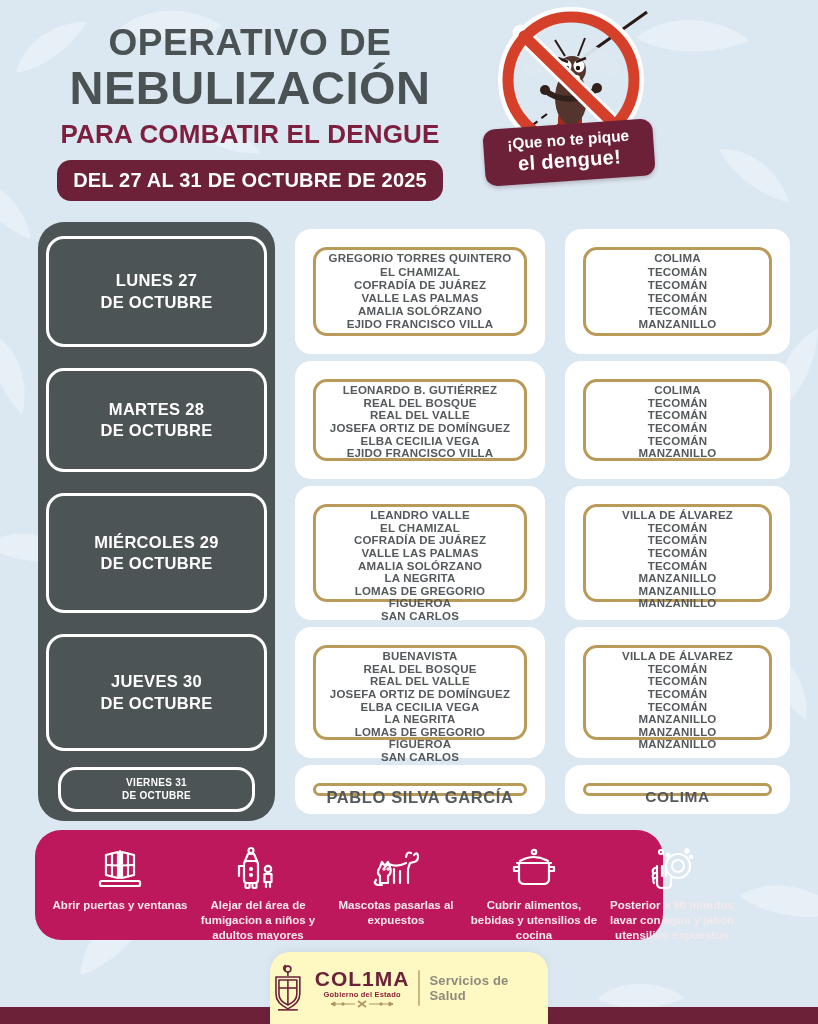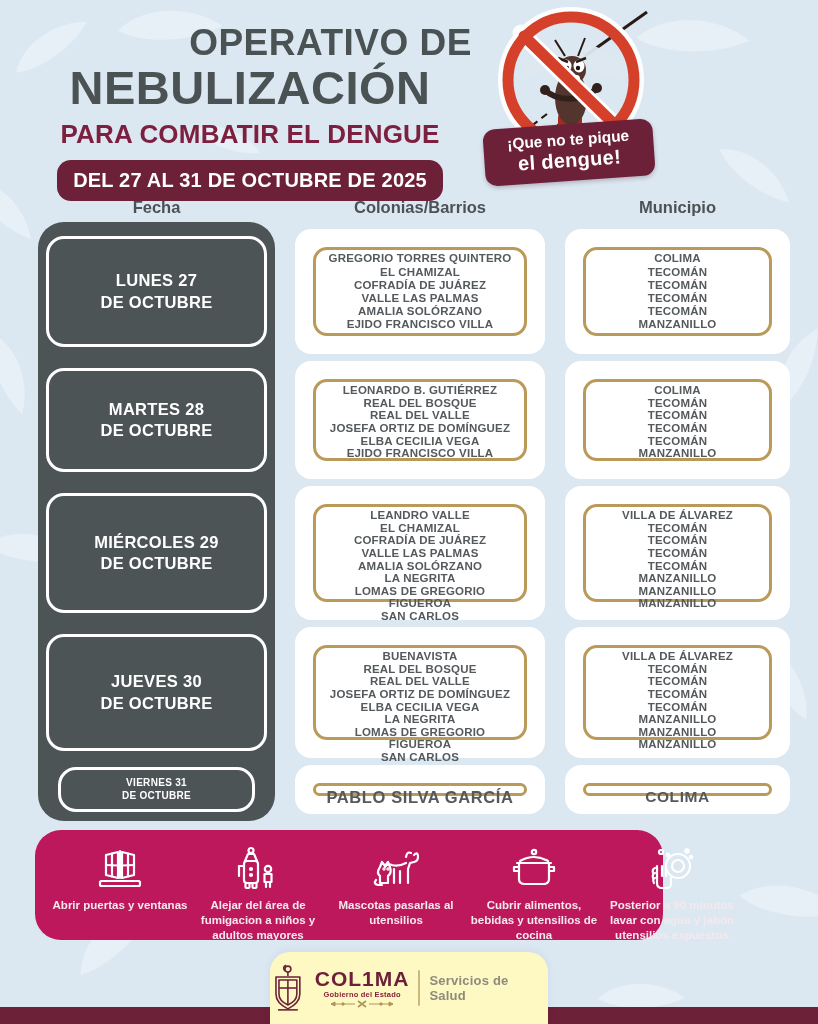--- a/index.html
+++ b/index.html
@@ -2,21 +2,21 @@
 <html><head>
 <meta charset="utf-8">
 <style>
   html,body{margin:0;padding:0;}
   body{font-family:"Liberation Sans",sans-serif;}
   .page{position:relative;width:818px;height:1024px;overflow:hidden;background:#dbe7f1;}
   .bg-pattern{position:absolute;left:0;top:0;width:818px;height:1024px;z-index:0;}
 
   
   .title-block{position:absolute;left:28px;top:24px;width:444px;text-align:center;z-index:2;}
-  .title-l1{font-size:37px;font-weight:800;color:#4b5254;letter-spacing:.5px;line-height:1.05;text-align:right;}
+  .title-l1{font-size:37px;font-weight:800;color:#4b5254;letter-spacing:.5px;line-height:1.05;}
   .title-l2{font-size:47px;font-weight:800;color:#4b5254;letter-spacing:.5px;line-height:1.05;}
   .subtitle{margin-top:7px;font-size:26px;font-weight:800;color:#7d2040;letter-spacing:.2px;}
   .date-badge{display:inline-block;margin-top:10px;background:#6d2139;color:#fff;
     font-size:20px;font-weight:800;padding:9px 16px;border-radius:14px;letter-spacing:.2px;}
 
   .sign-wrap{position:absolute;left:480px;top:0;width:190px;height:200px;z-index:2;}
   .no-mosquito-svg{position:absolute;left:5px;top:4px;}
   .sting-badge{position:absolute;left:4px;top:124px;width:162px;background:#6d2139;color:#fff;
     border-radius:12px;text-align:center;padding:7px 4px 9px;transform:rotate(-4deg);
     box-shadow:0 2px 4px rgba(60,20,35,.25);}
@@ -133,25 +133,20 @@
       <line x1="36" y1="29" x2="134" y2="125" stroke="#fdfdfd" stroke-width="17" stroke-linecap="round"></line>
       <circle cx="86" cy="76" r="63" fill="none" stroke="#d4402a" stroke-width="11"></circle>
       <line x1="39" y1="32" x2="131" y2="122" stroke="#d4402a" stroke-width="11" stroke-linecap="round"></line>
     </svg>
     <div class="sting-badge">
       <div class="sting-l1">¡Que no te pique</div>
       <div class="sting-l2">el dengue!</div>
     </div>
   </div>
 
-  <div class="col-headers">
-    <div class="col-h f">Fecha</div>
-    <div class="col-h c">Colonias/Barrios</div>
-    <div class="col-h m">Municipio</div>
-  </div>
 
   <div class="schedule-grid" id="schedule-grid">
     <div class="fecha-bg"></div>
   <div class="cell fecha-cell" style="grid-row: 1;">
         <div class="">LUNES 27</div>
         <div class="">DE OCTUBRE</div>
       </div>
       <div class="cell place-card col" style="grid-area: 1 / 2;">
         <div class="place-box">
           <div class="">GREGORIO TORRES QUINTERO</div>
@@ -312,21 +307,21 @@
       <path d="M44,8 q4,-4 4,2 q0,4 -4,5 l-4,1 -2,6 v14"></path>
       <path d="M41,6 q-4,-2 -5,4"></path>
       <path d="M36,16 q-8,4 -14,2 q-5,-2 -7,2"></path>
       <path d="M30,24 v12 M24,22 v14"></path>
       <path d="M10,20 l2,-5 3,4 3,-4 2,5 q2,6 -2,9 v7 h-8 v-7 q-4,-3 0,-9 Z"></path>
       <path d="M6,33 q-3,4 2,5 h4"></path>
       <circle cx="14" cy="22" r="0.6" fill="#fff"></circle>
             <circle cx="18" cy="22" r="0.6" fill="#fff"></circle>
     </svg>
         </div>
-        <div class="instr-text">Mascotas pasarlas al utensilios</div>
+        <div class="instr-text">Mascotas pasarlas al expuestos</div>
       </div>
       <div class="dot-sep"></div>
       <div class="instr-item">
         <div class="instr-icon">
           <svg width="50" height="42" viewBox="0 0 50 42" fill="none" stroke="#fff" stroke-width="2.2" stroke-linejoin="round" stroke-linecap="round">
       <circle cx="25" cy="4" r="2.2"></circle>
       <path d="M11,13 q14,-8 28,0"></path>
       <line x1="8" y1="15" x2="42" y2="15"></line>
       <path d="M10,15 v16 q0,5 6,5 h18 q6,0 6,-5 v-16"></path>
       <path d="M10,19 h-5 v4 h5 M40,19 h5 v4 h-5"></path>

